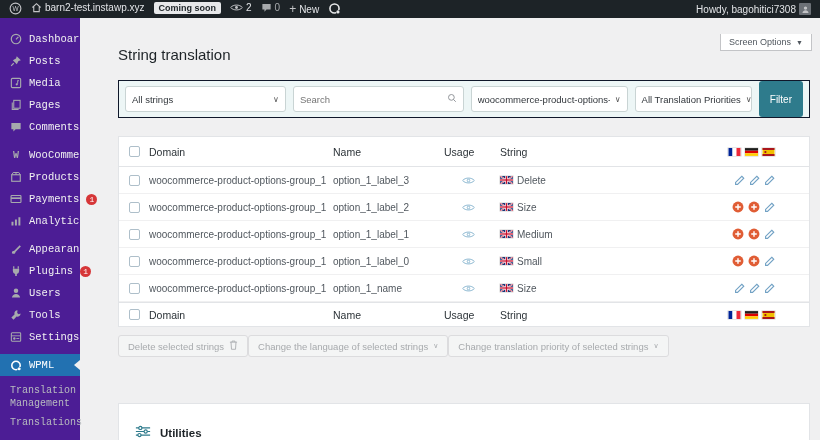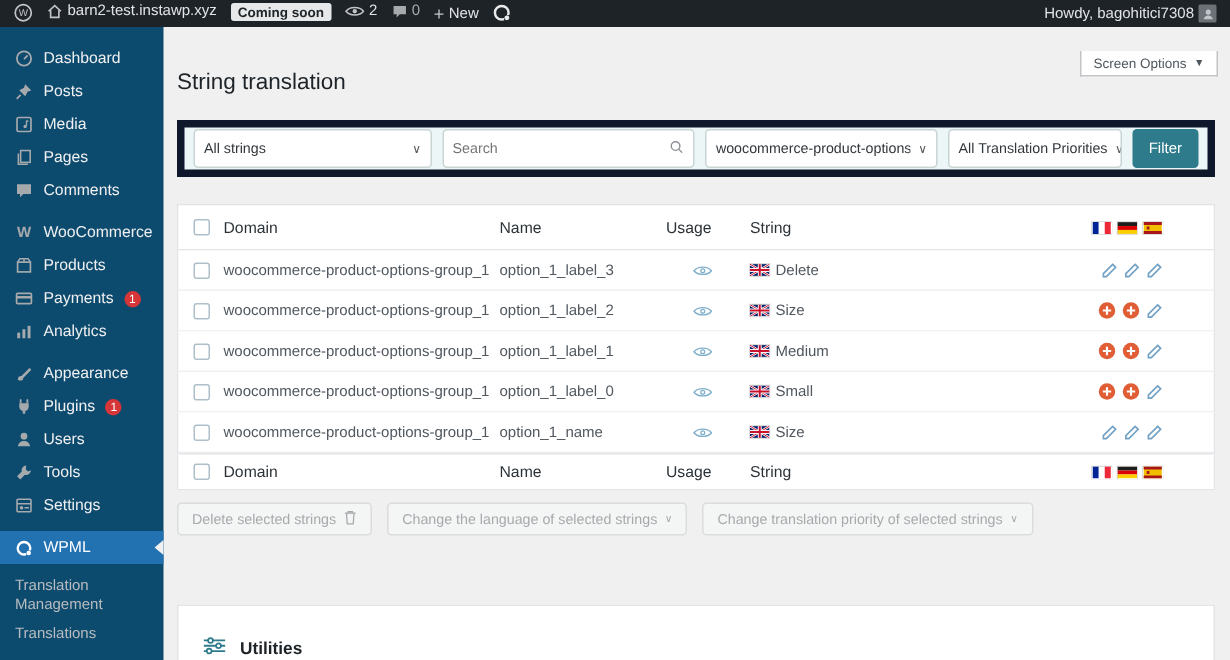--- a/index.html
+++ b/index.html
@@ -10,21 +10,21 @@
   .adminbar { position:absolute; top:0; left:0; width:820px; height:18px; background:#1d2327;
     display:flex; align-items:center; justify-content:space-between; color:#e2e4e7; font-size:10px; z-index:20; }
   .ab-left,.ab-right { display:flex; align-items:flex-start; gap:9px; padding:0 9px; }
   .ab-item { display:flex; align-items:center; gap:3px; color:#e2e4e7; cursor:pointer; white-space:nowrap; }
   .ab-item svg { display:block; }
   .muted-count { color:#a7aaad; }
   .coming-soon { background:#e7e8ea; color:#1d2327; font-size:9px; padding:1px 5px; border-radius:2px; font-weight:700; }
   .avatar { width:12px; height:12px; background:#6c7177; display:inline-flex; align-items:center; justify-content:center; border-radius:1px; }
 
   
-  .sidebar { position:absolute; top:18px; left:0; width:109px; height:422px; background:#0c4a6e; padding-top:10px; }
+  .sidebar { position:absolute; top:18px; left:0; width:80px; height:422px; background:#4c1d95; padding-top:10px;font-family:Liberation Mono, monospace; }
   .side-item { height:22px; display:flex; align-items:center; gap:7px; padding-left:10px;
     color:#f0f0f1; font-size:10.5px; cursor:pointer; position:relative; }
   .side-item .sicon { width:12px; height:12px; color:#a7aaad; flex:0 0 12px; display:flex; align-items:center; justify-content:center; }
   .side-item.gap { margin-top:6px; }
   .side-item.active { background:#2271b1; color:#fff; }
   .side-item.active .sicon { color:#fff; }
   .side-arrow { position:absolute; right:0; top:50%; margin-top:-5px; width:0; height:0;
     border-top:5px solid transparent; border-bottom:5px solid transparent; border-right:6px solid #f0f0f1; }
   .badge { background:#d63638; color:#fff; font-size:8px; line-height:11px; min-width:11px; height:11px;
     border-radius:6px; text-align:center; padding:0 2px; }
@@ -34,52 +34,52 @@
 
   
   .content { position:absolute; top:34px; left:100px; width:720px; height:422px;border-radius:22px; }
   .screen-options { position:absolute; top:0; right:8px; background:#fff; border:1px solid #c3c4c7; border-top:none;
     font-size:9px; color:#50575e; padding:3px 8px; cursor:pointer; display:flex; gap:5px; align-items:center; }
   .page-title { font-size:15px; font-weight:500; color:#1d2327; padding:12px 0 0 18px; }
 
   .card { margin-left:18px; width:692px; background:#fff; }
 
   
-  .filterbar { margin-top:17px; background:#edf6f6; border:5px solid #0f172a; padding:5px 6px; height:38px;
+  .filterbar { margin-top:17px; background:#edf6f6; border:1px solid #0f172a; padding:5px 6px; height:38px;
     display:flex; align-items:center; gap:7px; }
   .ctl { height:26px; background:#fff; border:1px solid #c9d4d4; border-radius:3px; font-size:9.5px; color:#32373c;
     display:flex; align-items:center; padding:0 6px; cursor:pointer; white-space:nowrap; overflow:hidden; }
   .ctl .caret { margin-left:auto; padding-left:5px; color:#555; font-size:8px; }
   .sel-strings { width:162px; }
   .sel-domain { width:158px; }
   .sel-priority { width:118px; }
   .searchbox { width:172px; position:relative; cursor:text; }
   .searchbox input { border:none; outline:none; font-size:9.5px; width:140px; color:#32373c; font-family:inherit; }
   .searchbox .mag { margin-left:auto; }
-  .btn-filter { height:26px; background:#2e7b8c; color:#fff; border:none; border-radius:3px; font-size:10px;
+  .btn-filter { height:36px; background:#2e7b8c; color:#fff; border:none; border-radius:3px; font-size:10px;
     padding:0 11px; cursor:pointer; font-family:inherit; }
 
   
   .table-card { margin-top:18px; border:1px solid #e2e4e7; }
   .trow { display:flex; align-items:center; height:27px; border-bottom:1px solid #f0f0f1; font-size:10px; color:#50575e; background:#fff; }
   .trow.thead { height:30px; font-size:10.5px; color:#2c3338; border-bottom:1px solid #e2e4e7; }
   .trow.tfoot { height:24px; border-bottom:none; border-top:1px solid #e2e4e7; font-size:10.5px; color:#2c3338; }
   .col-cb { width:30px; display:flex; justify-content:center; }
   .checkbox { width:11px; height:11px; border:1px solid #aebfca; border-radius:2px; background:#fff; cursor:pointer; display:inline-block; }
   .col-domain { width:184px; }
   .col-name { width:111px; }
   .col-usage { width:56px; display:flex; }
   .col-usage .eye { margin-left:18px; cursor:pointer; display:flex; }
   .col-string { flex:1; display:flex; align-items:center; gap:4px; }
   .col-langs { width:130px; display:flex; align-items:center; justify-content:flex-end; gap:4px; padding-right:34px; }
   .col-langs .flag, .col-string .flag { display:flex; box-shadow:0 0 0 0.5px rgba(0,0,0,.18); }
   .col-langs .act { display:flex; cursor:pointer; }
 
   
-  .bulkbar { margin:8px 0 0 18px; display:flex; gap:10px; }
+  .bulkbar { margin:8px 0 0 18px; display:flex; }
   .bulk-btn { height:22px; background:#f4f5f5; border:1px solid #dcdcde; border-radius:3px; color:#a7aaad;
     font-size:9.5px; padding:0 9px; display:flex; align-items:center; gap:5px; font-family:inherit; }
 
   
   .utilities { margin-top:46px; border:1px solid #e2e4e7; height:120px; position:relative; padding:20px 0 0 16px; }
   .util-head { display:flex; align-items:center; gap:9px; }
   .util-title { font-size:11.5px; font-weight:700; color:#1d2327; }
 </style>
 </head>
 <body>

